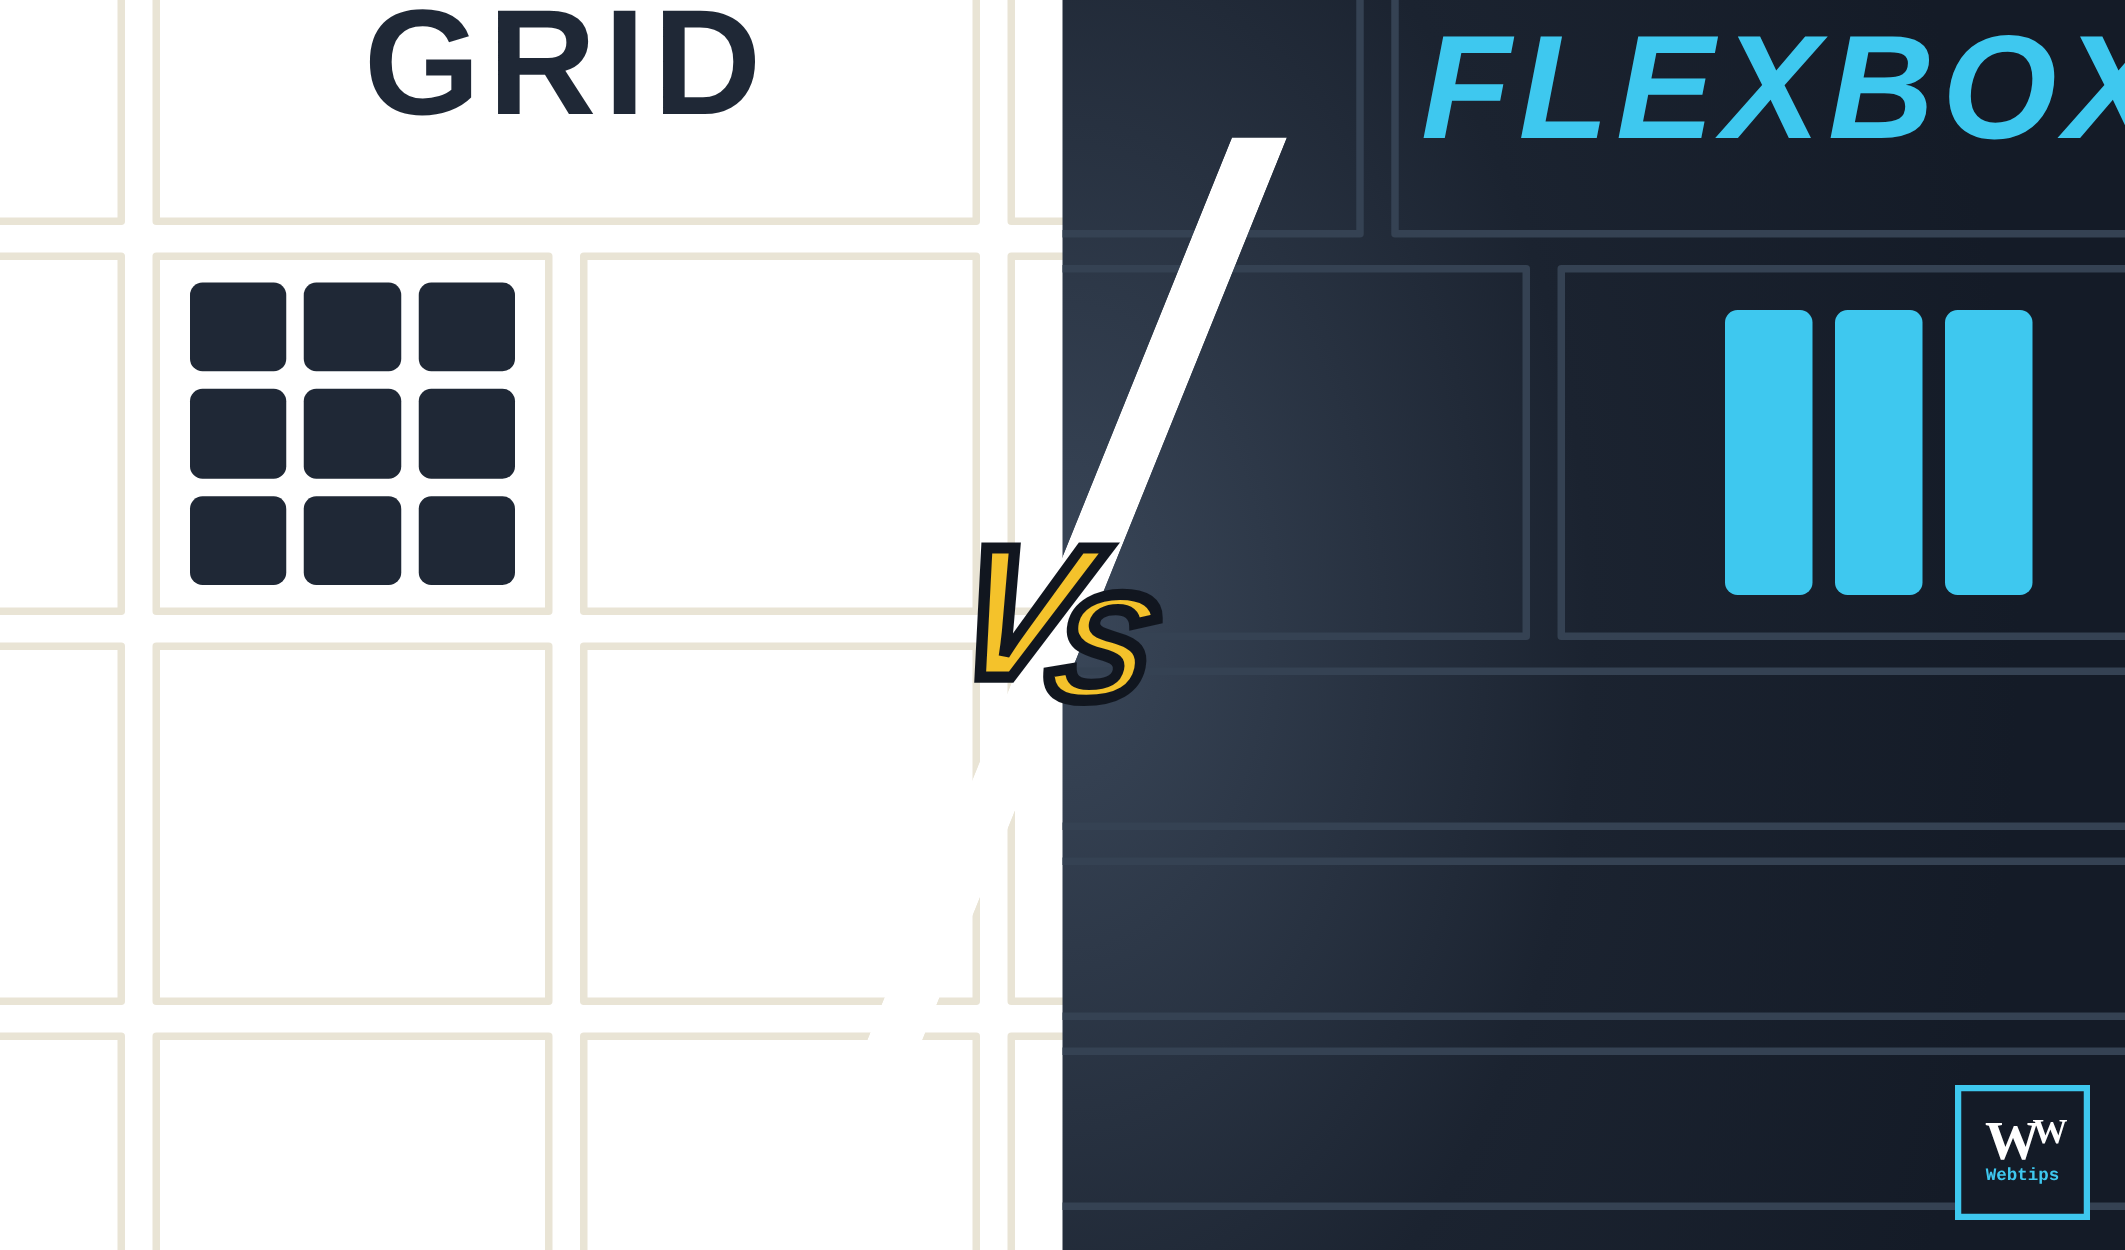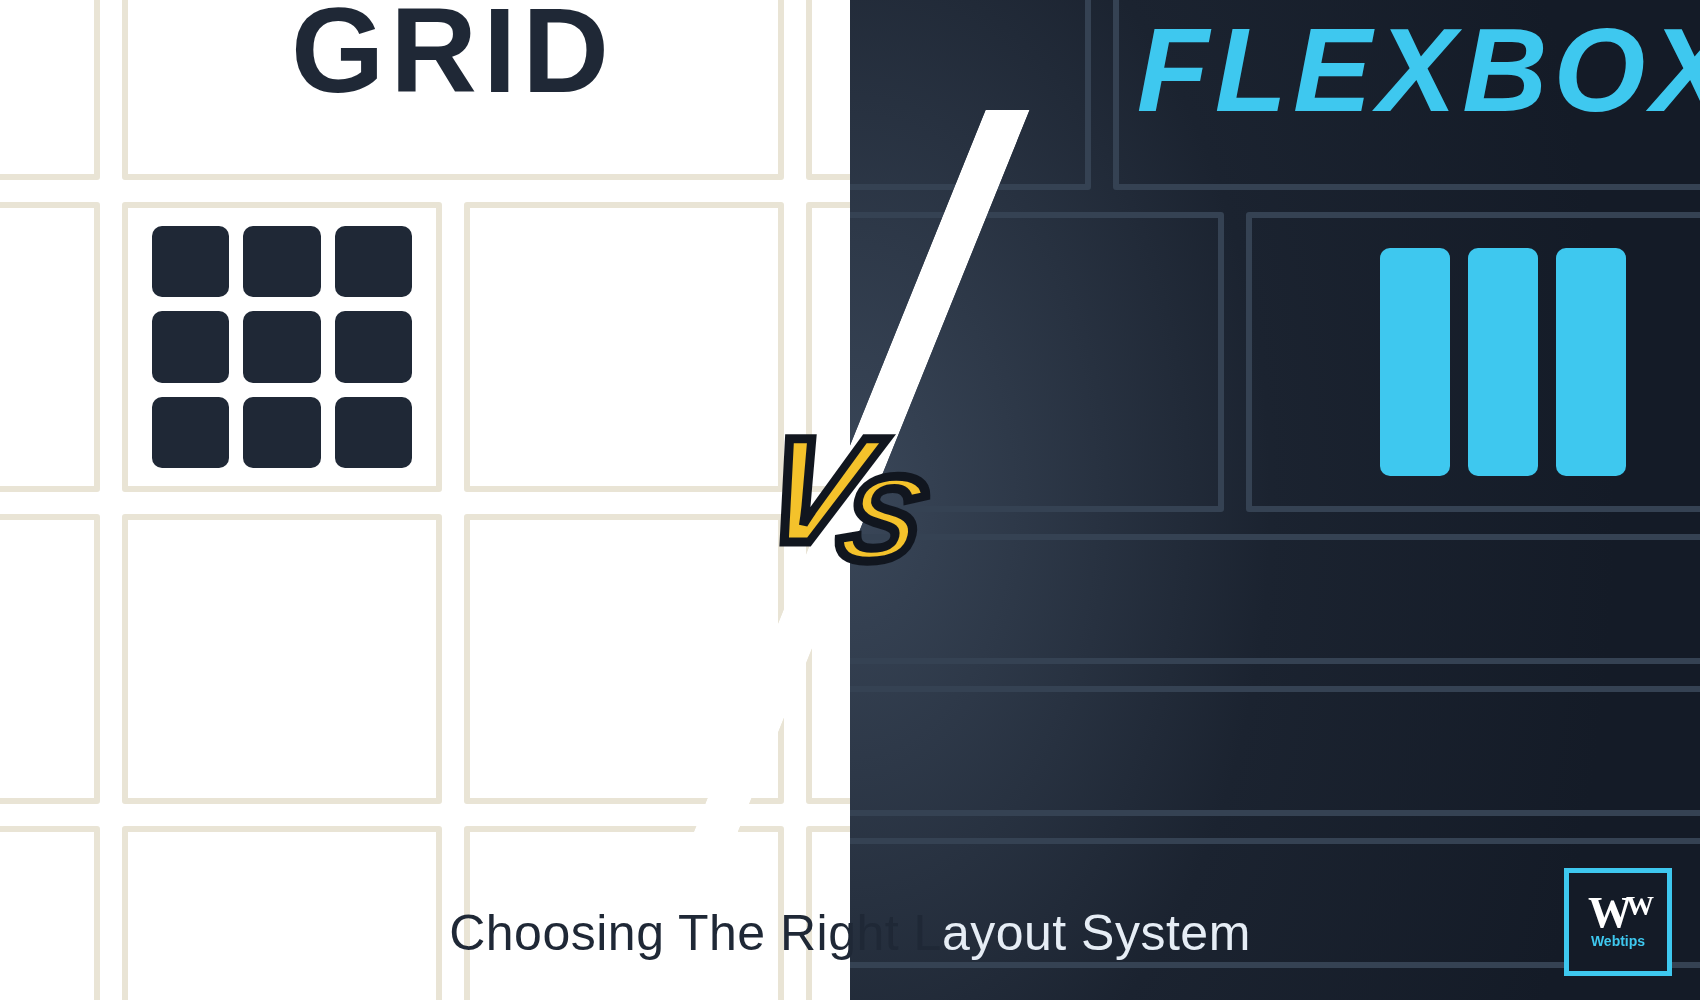--- a/index.html
+++ b/index.html
@@ -157,21 +157,21 @@
       border:5px solid #3ec8ef;
       display:flex; flex-direction:column; align-items:center; justify-content:center;
       z-index:8;
     }
     .badge .ww{
       font-family:"Times New Roman", serif;
       font-weight:700; color:#fff; font-size:44px; letter-spacing:-6px;
       line-height:.8;
     }
     .badge .ww .small{ font-size:28px; vertical-align:top; }
-    .badge .wt{ color:#3ec8ef; font-size:14px; font-weight:700; margin-top:2px; }
+    .badge .wt{ color:#3ec8ef; font-size:14px; font-weight:700; margin-top:2px;font-family:Liberation Mono, monospace; }
   </style>
 </head>
 <body>
 
 <div class="stage">
 
   <div class="left">
     <div class="grid-wire">
       <div class="cell c1"></div>
       <div class="cell header-cell">
@@ -226,22 +226,19 @@
       <div class="frow row-c"></div>
     </div>
   </div>
 
   <div class="slash"></div>
 
   <div class="vs">
     <span class="v">V</span><span class="s">S</span>
   </div>
 
-  <div class="tagline">
-    <span class="tag-light">Choosing The Right L</span><span class="tag-dark">ayout System</span>
-  </div>
 
   <div class="badge">
     <div class="ww"><span>W</span><span class="small">W</span></div>
     <div class="wt">Webtips</div>
   </div>
 
 </div>
 
 </body></html>

